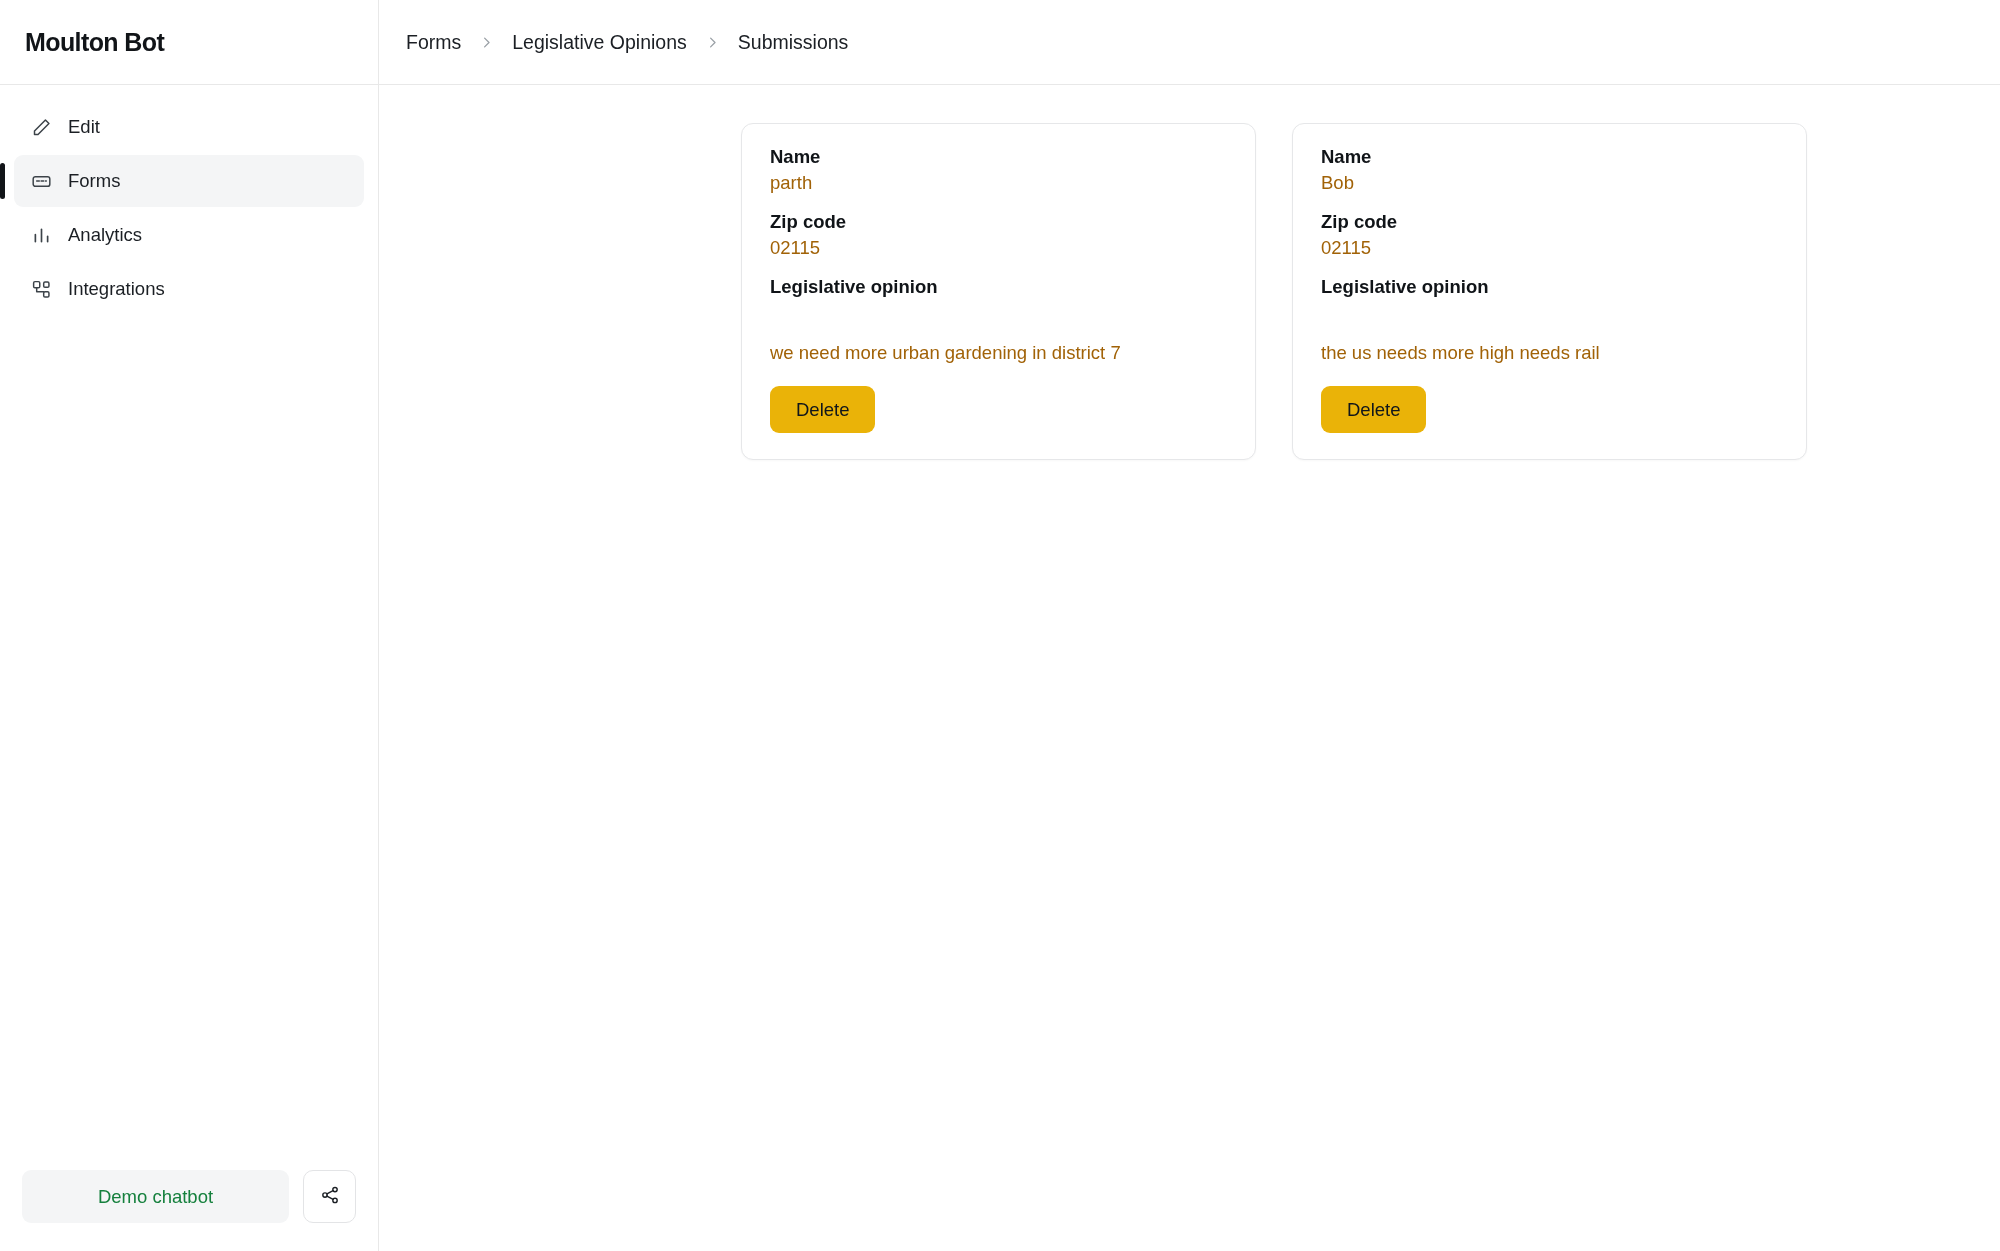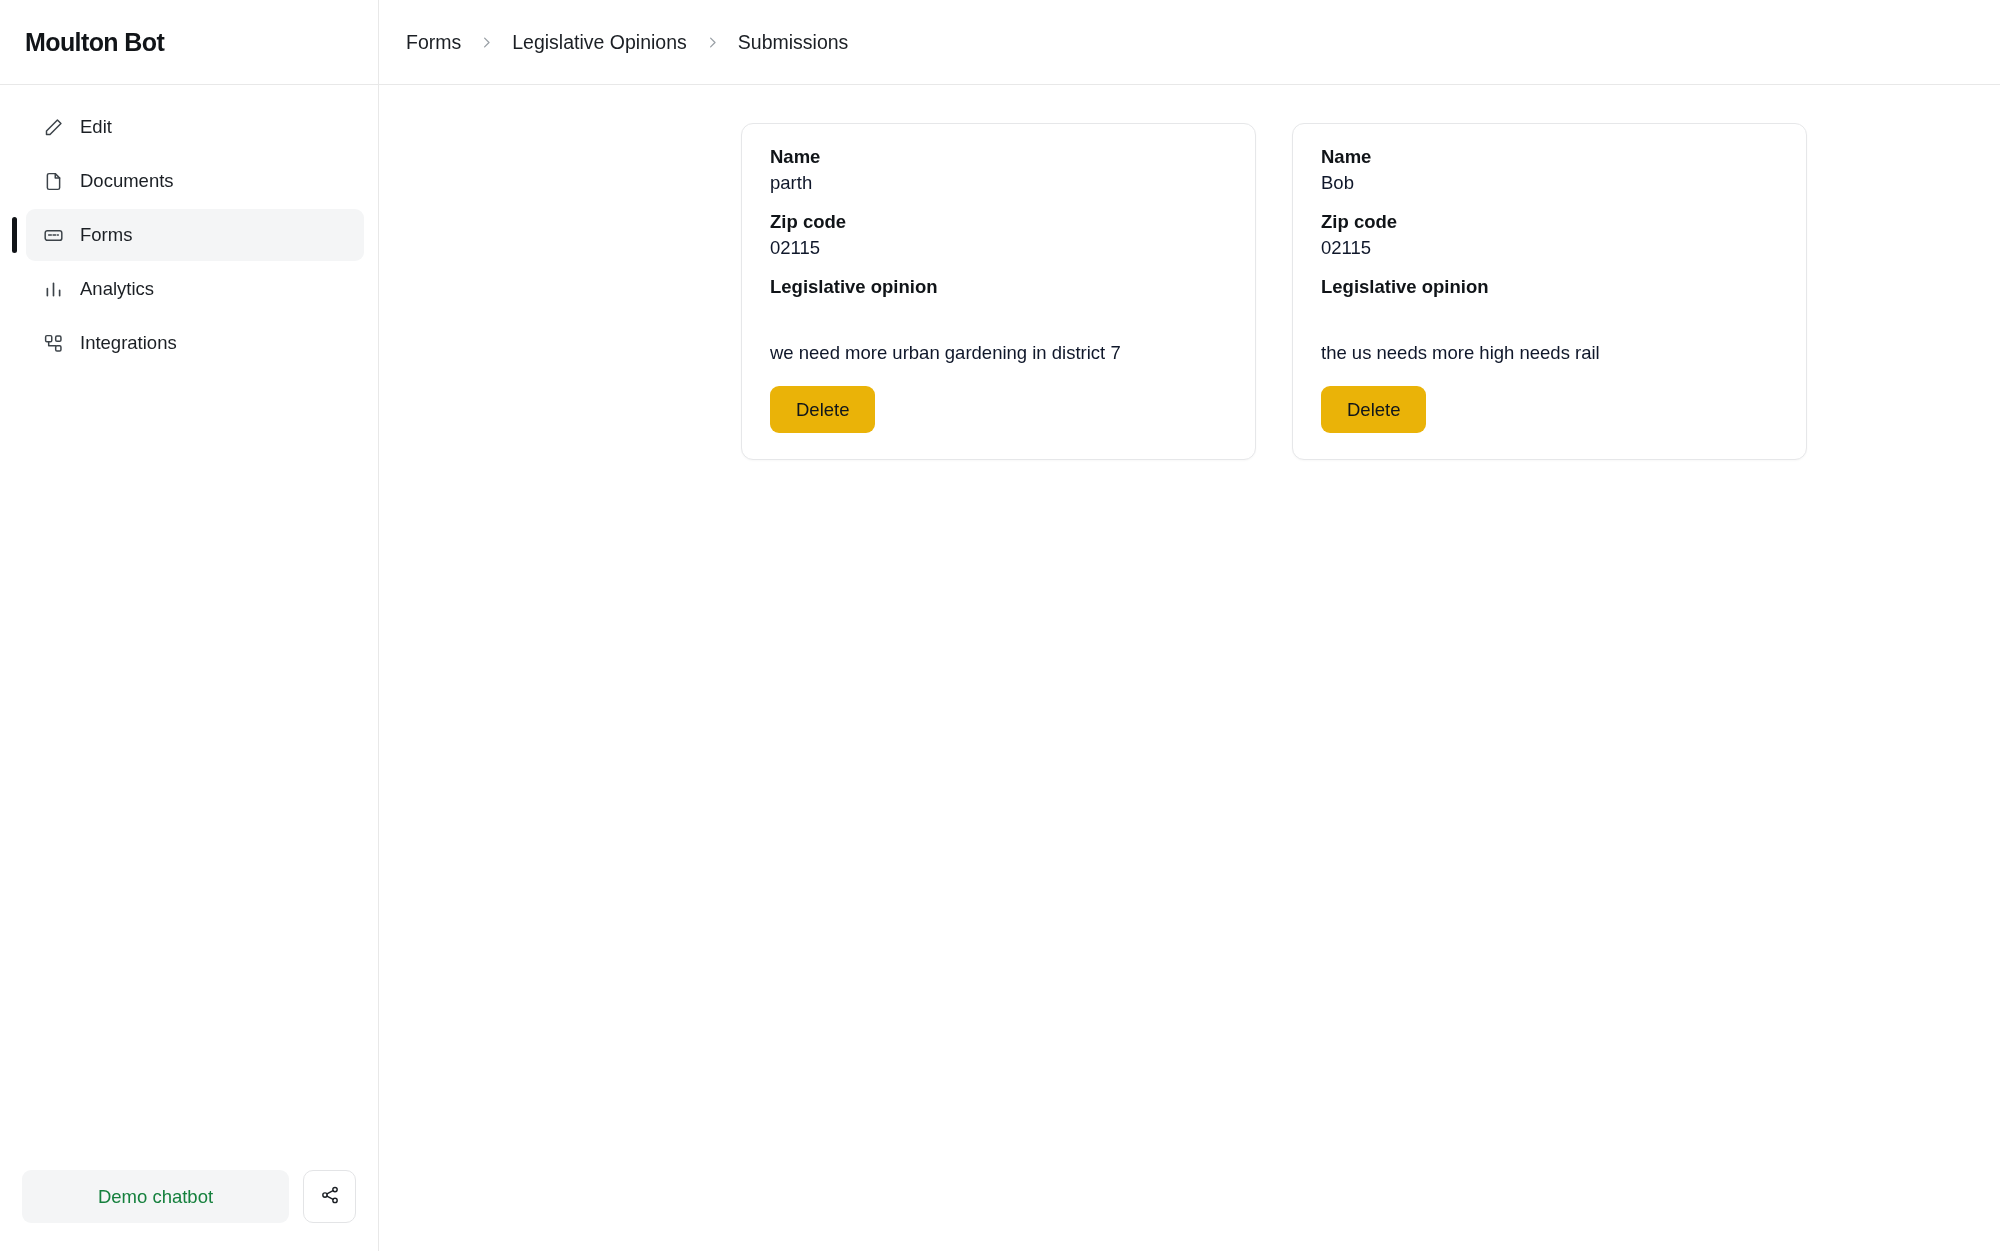--- a/index.html
+++ b/index.html
@@ -37,21 +37,21 @@
     padding-left: 25px;
     border-bottom: 1px solid #e8e8e8;
   }
   .brand {
     font-size: 25px;
     font-weight: bold;
     color: #111418;
     letter-spacing: -0.6px;
   }
   .nav {
-    padding: 16px 14px 0 26px;
+    padding: 16px 14px 0 14px;
     display: flex;
     flex-direction: column;
     gap: 2px;
     text-align: center;
   }
   .nav-item {
     position: relative;
     display: flex;
     align-items: center;
     gap: 16px;
@@ -167,21 +167,21 @@
     box-shadow: 0 1px 2px rgba(16,24,40,0.03);
   }
   .field-label {
     font-size: 18.5px;
     font-weight: bold;
     color: #101418;
     margin-bottom: 4px;
   }
   .field-value {
     font-size: 18.5px;
-    color: #0f172a;
+    color: #a16207;
     margin-bottom: 17px;
   }
   .field-value.last { margin-bottom: 22px; margin-top: 44px; }
   .delete-btn {
     background: #eab308;
     border: none;
     border-radius: 9px;
     height: 47px;
     padding: 0 26px;
     font-size: 18.5px;
@@ -204,29 +204,20 @@
 
       <div class="nav-item">
         <span class="nav-icon">
           <svg width="21" height="21" viewBox="0 0 24 24" fill="none" stroke="currentColor" stroke-width="1.7" stroke-linecap="round" stroke-linejoin="round">
             <path d="M16.5 3.5l4 4L8 20H4v-4L16.5 3.5z"></path>
           </svg>
         </span>
         <span class="nav-label">Edit</span>
       </div>
 
-      <div class="nav-item">
-        <span class="nav-icon">
-          <svg width="21" height="21" viewBox="0 0 24 24" fill="none" stroke="currentColor" stroke-width="1.7" stroke-linecap="round" stroke-linejoin="round">
-            <path d="M14 3H7a2 2 0 0 0-2 2v14a2 2 0 0 0 2 2h10a2 2 0 0 0 2-2V8l-5-5z"></path>
-            <path d="M14 3v5h5"></path>
-          </svg>
-        </span>
-        <span class="nav-label">Documents</span>
-      </div>
 
       <div class="nav-item active">
         <span class="nav-icon">
           <svg width="21" height="21" viewBox="0 0 24 24" fill="none" stroke="currentColor" stroke-width="1.7" stroke-linecap="round" stroke-linejoin="round">
             <rect x="2.5" y="6.5" width="19" height="11" rx="2.5"></rect>
             <path d="M6.5 11.5h3M11.5 11.5h3M16.5 11.5h1"></path>
           </svg>
         </span>
         <span class="nav-label">Forms</span>
       </div>

